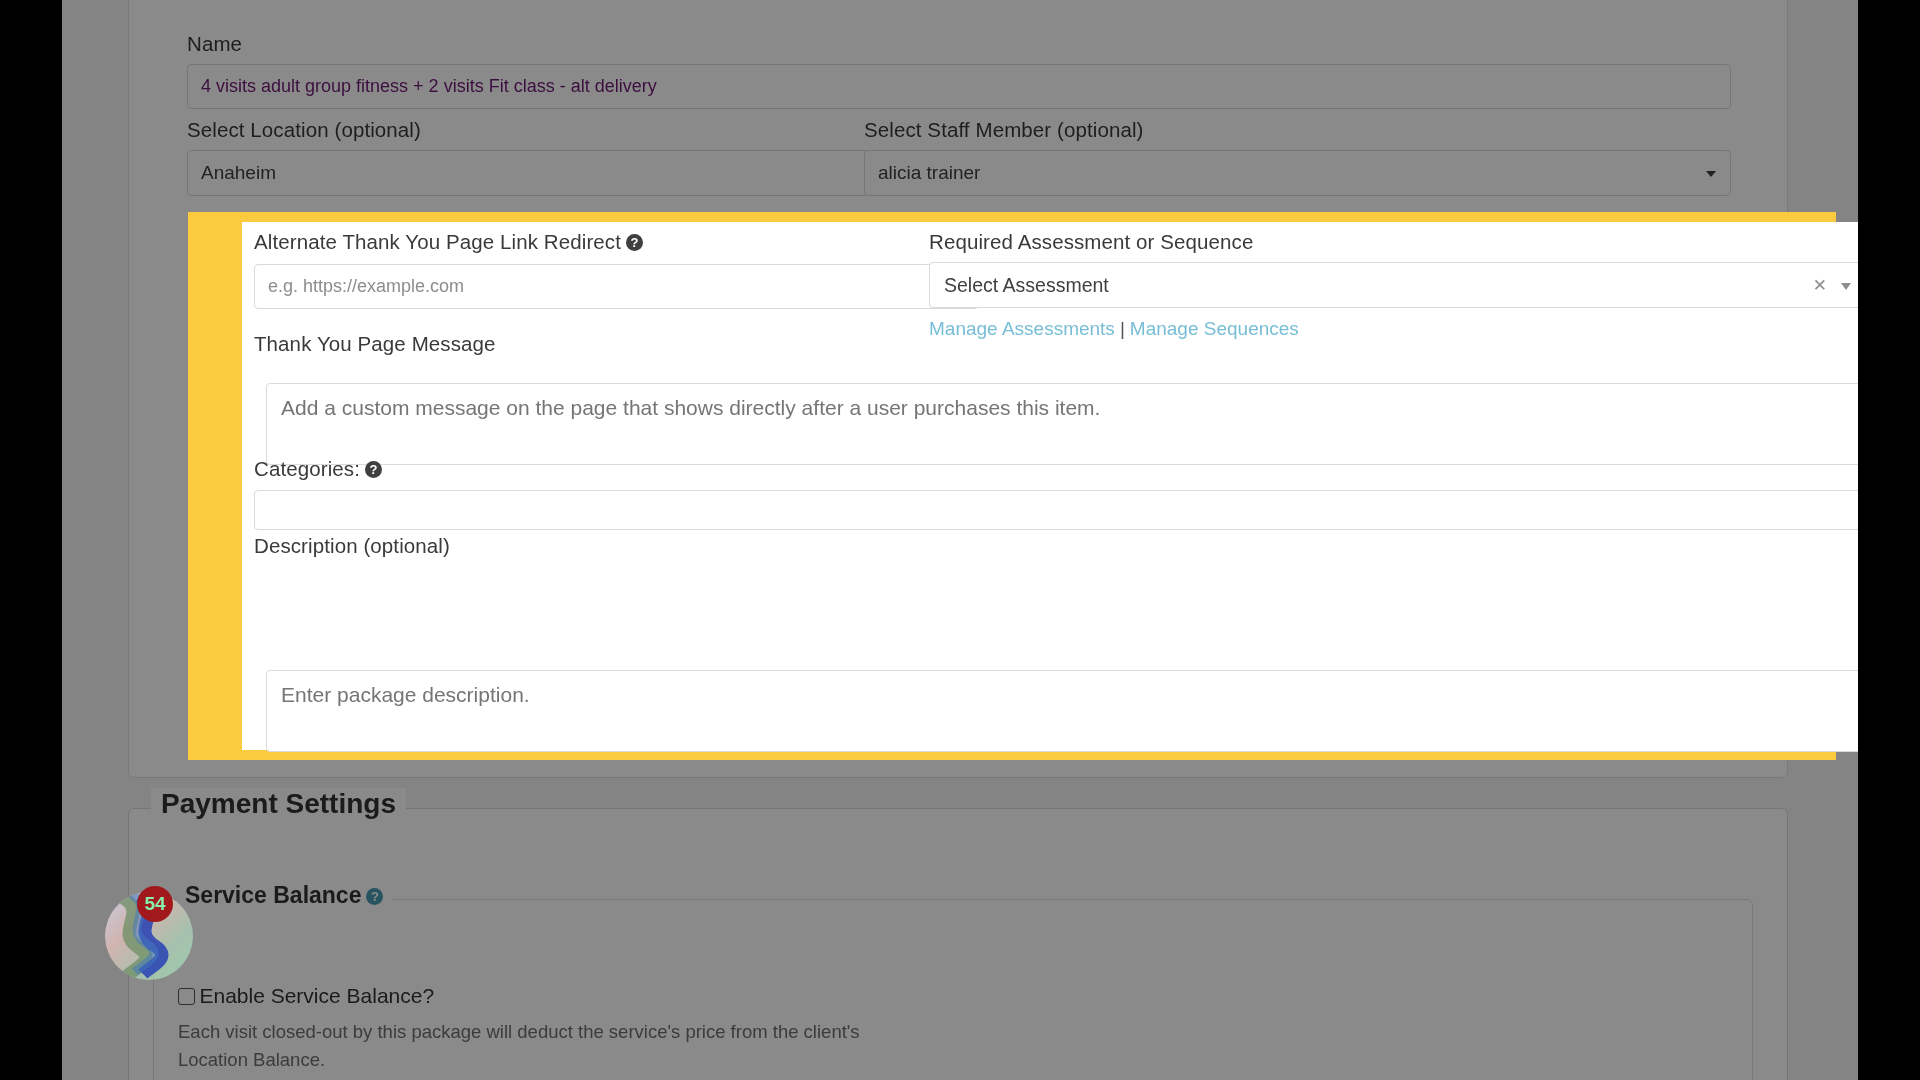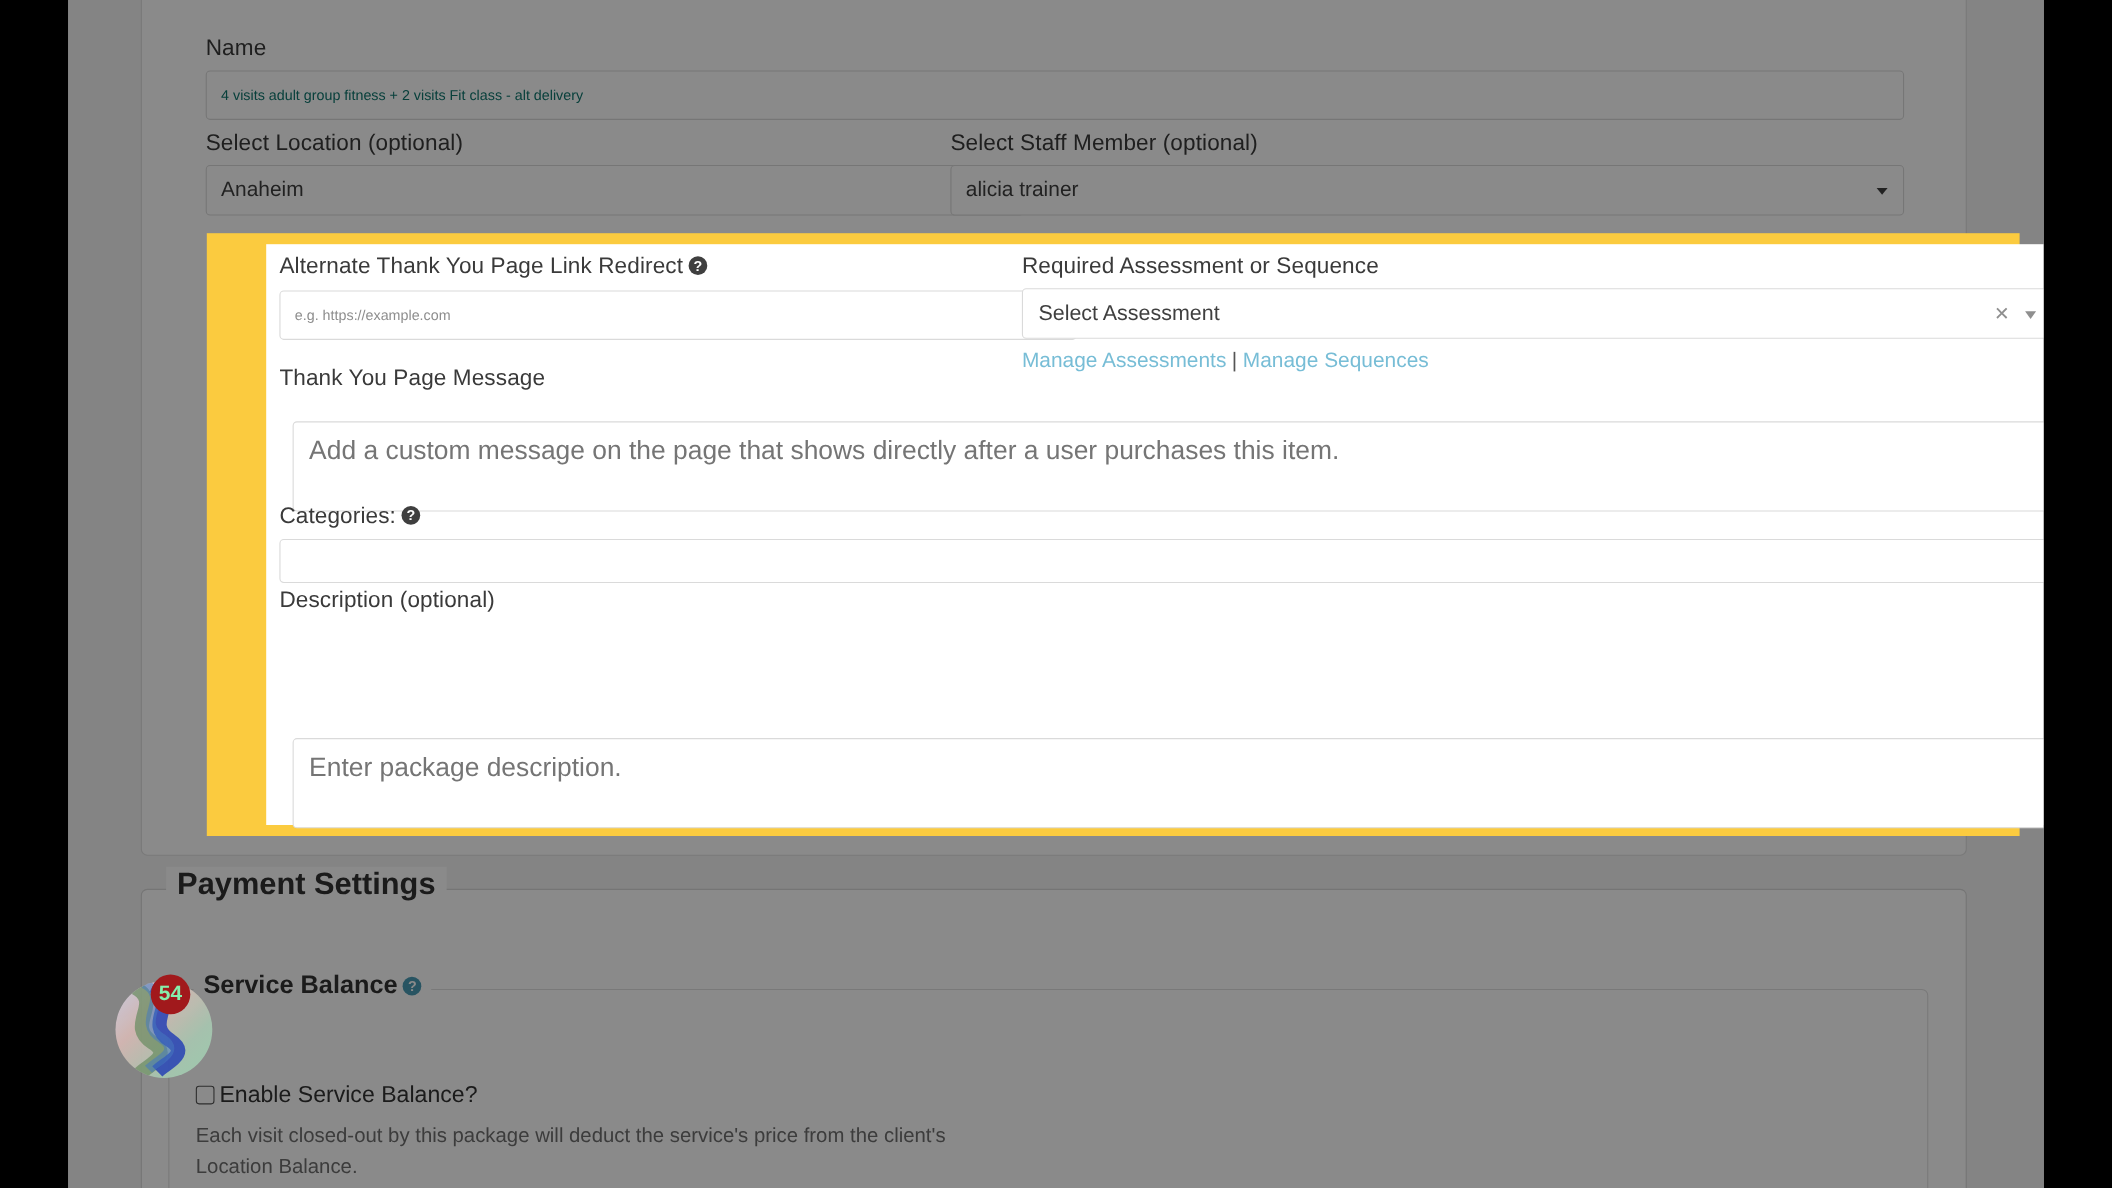--- a/index.html
+++ b/index.html
@@ -46,22 +46,22 @@
     font-weight: 400;
     letter-spacing: .1px;
   }
 
   .txtinput {
     width: 100%;
     height: 45px;
     border: 1px solid #dadada;
     border-radius: 4px;
     background: #fff;
-    font-size: 13px;
-    color: #0f766e;
+    font-size: 18px;
+    color: #701a75;
     padding: 0 13px;
     font-family: "Liberation Sans", sans-serif;
     outline: none;
   }
   .txtinput::placeholder { color: #8d8d8d; }
 
   .selectbox {
     width: 100%;
     height: 46px;
     border: 1px solid #dadada;
@@ -118,21 +118,21 @@
     margin-left: 5px;
     font-family: "Liberation Sans", sans-serif;
   }
   .help-dot.teal { background: #4a9cb5; }
 
   .textarea {
     width: 100%;
     border: 1px solid #dadada;
     border-radius: 4px;
     background: #fff;
-    font-size: 24px;
+    font-size: 21px;
     color: #8d8d8d;
     padding: 12px 14px;
     resize: none;
     font-family: "Liberation Sans", sans-serif;
     outline: none;
     position: relative;
   }
   .ta-wrap { position: relative; }
   .resize-grip {
     position: absolute; right: 3px; bottom: 3px;

